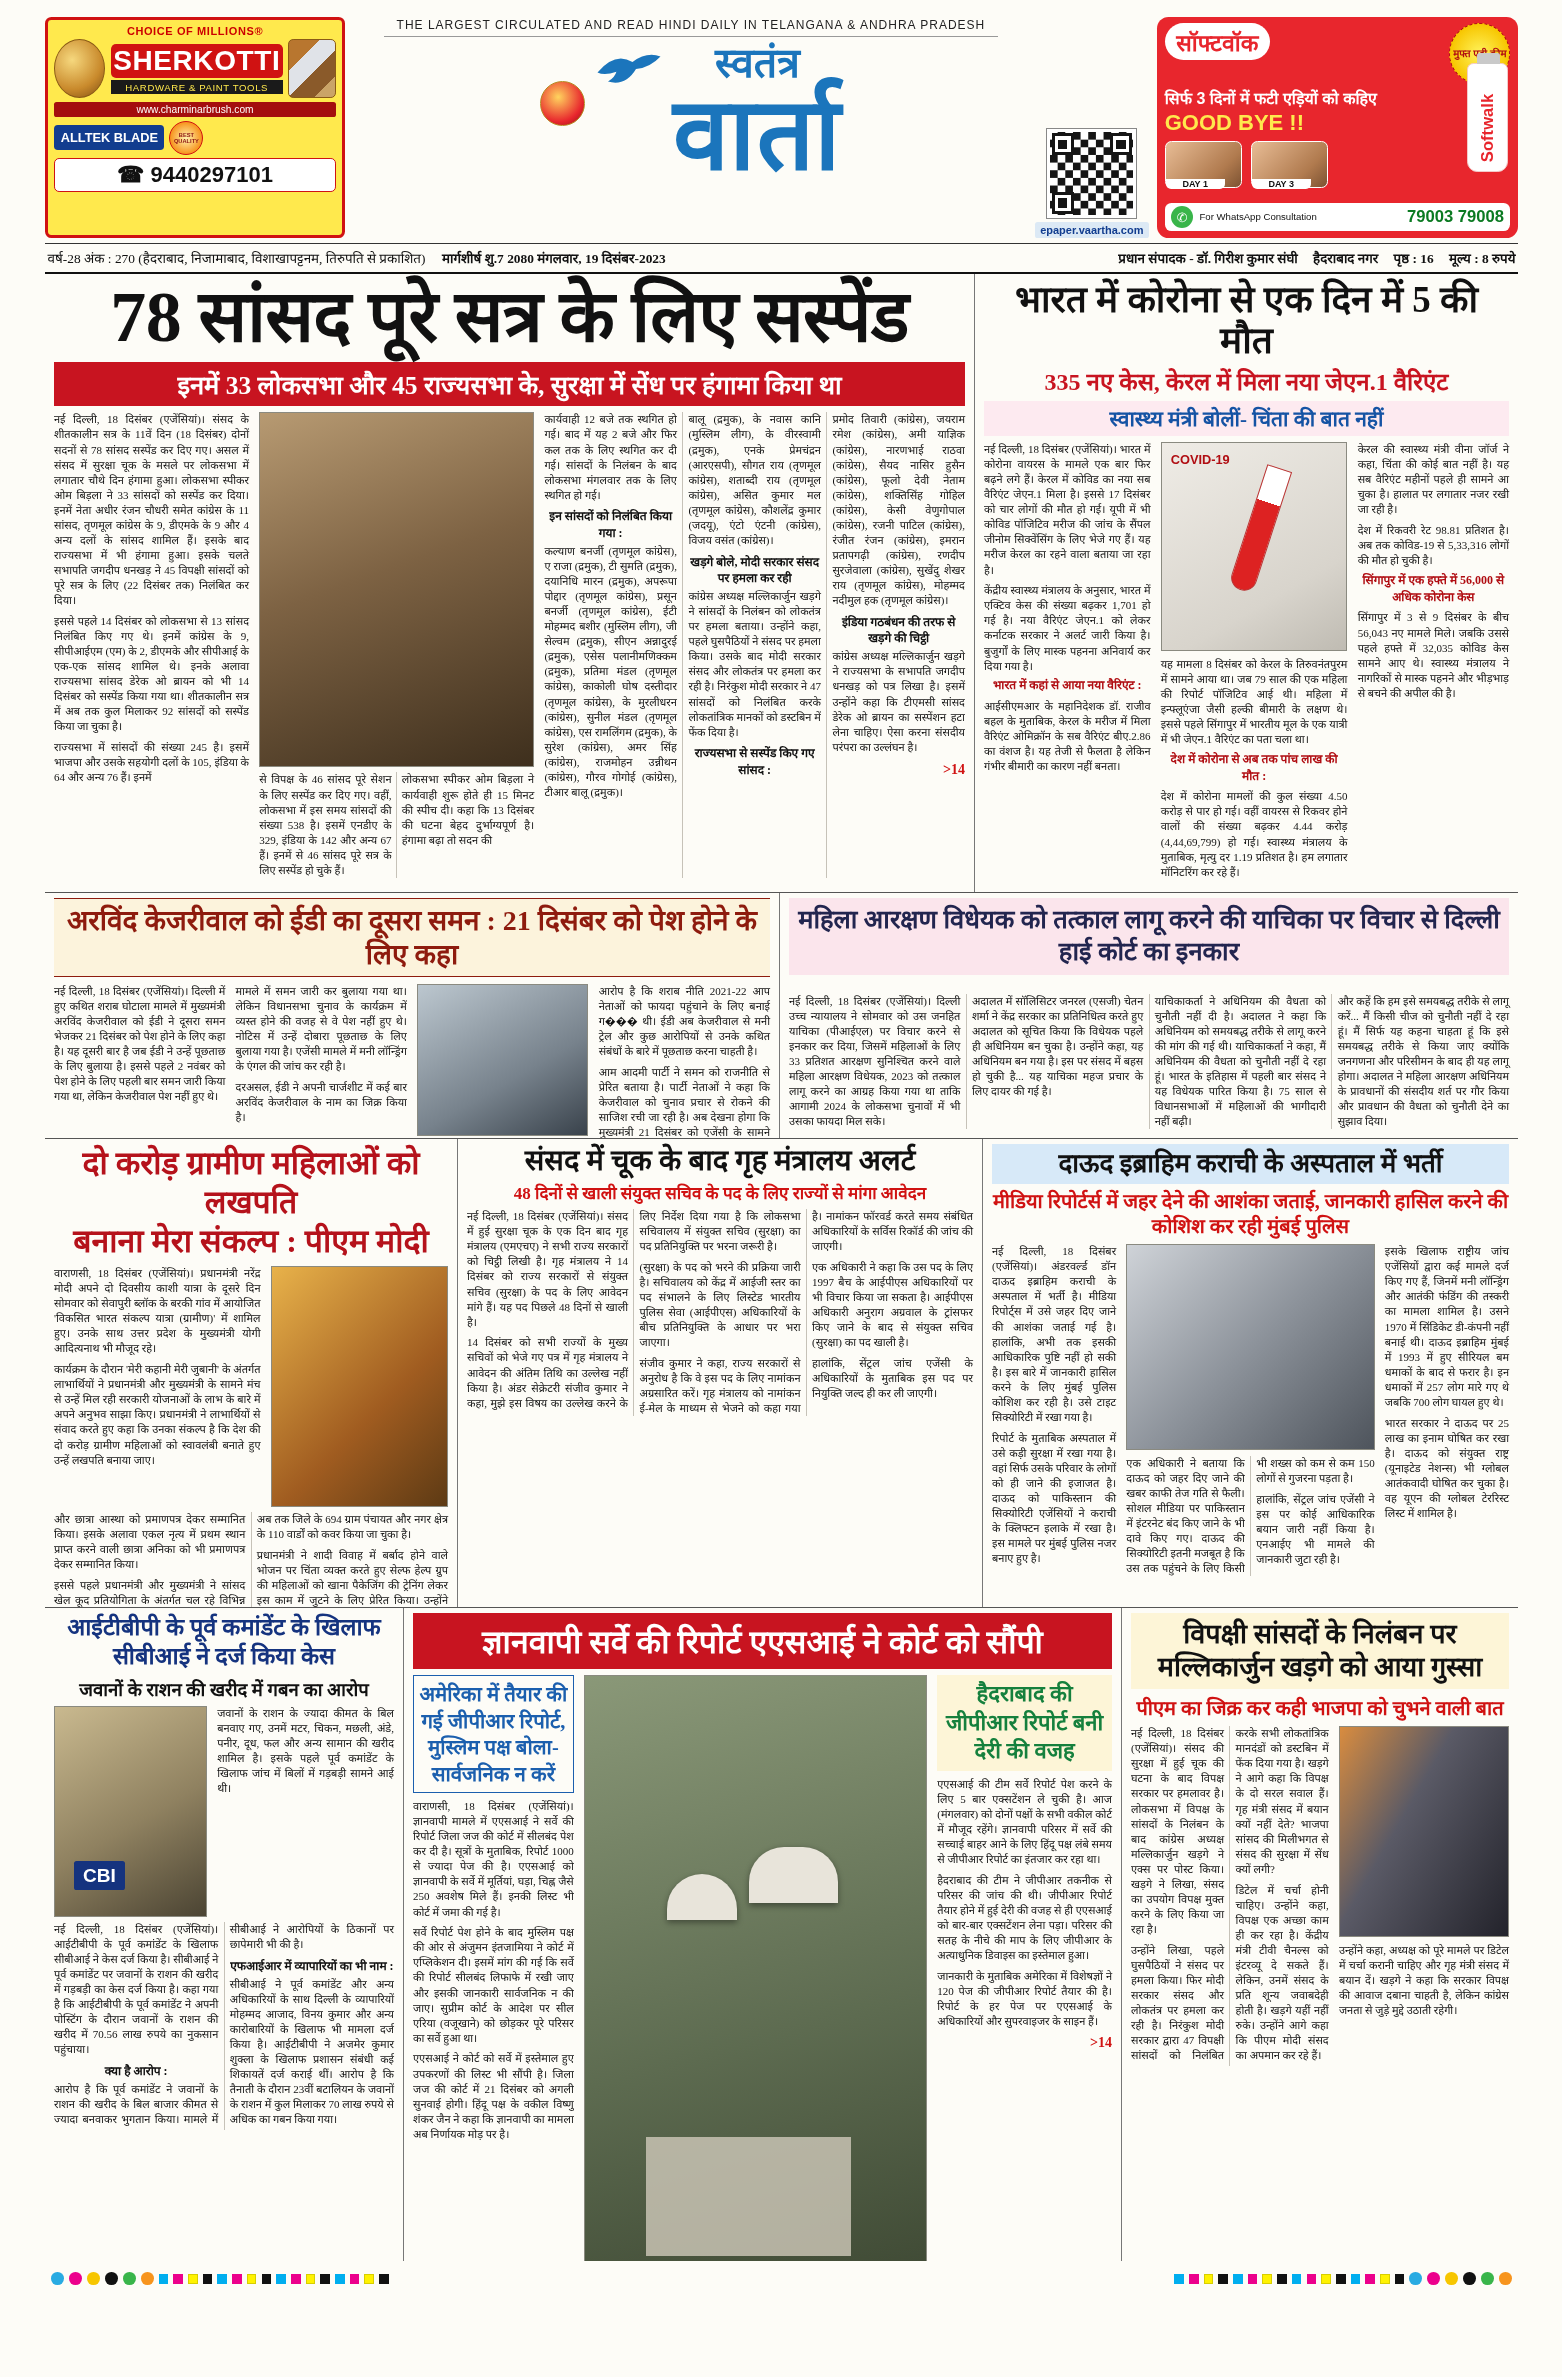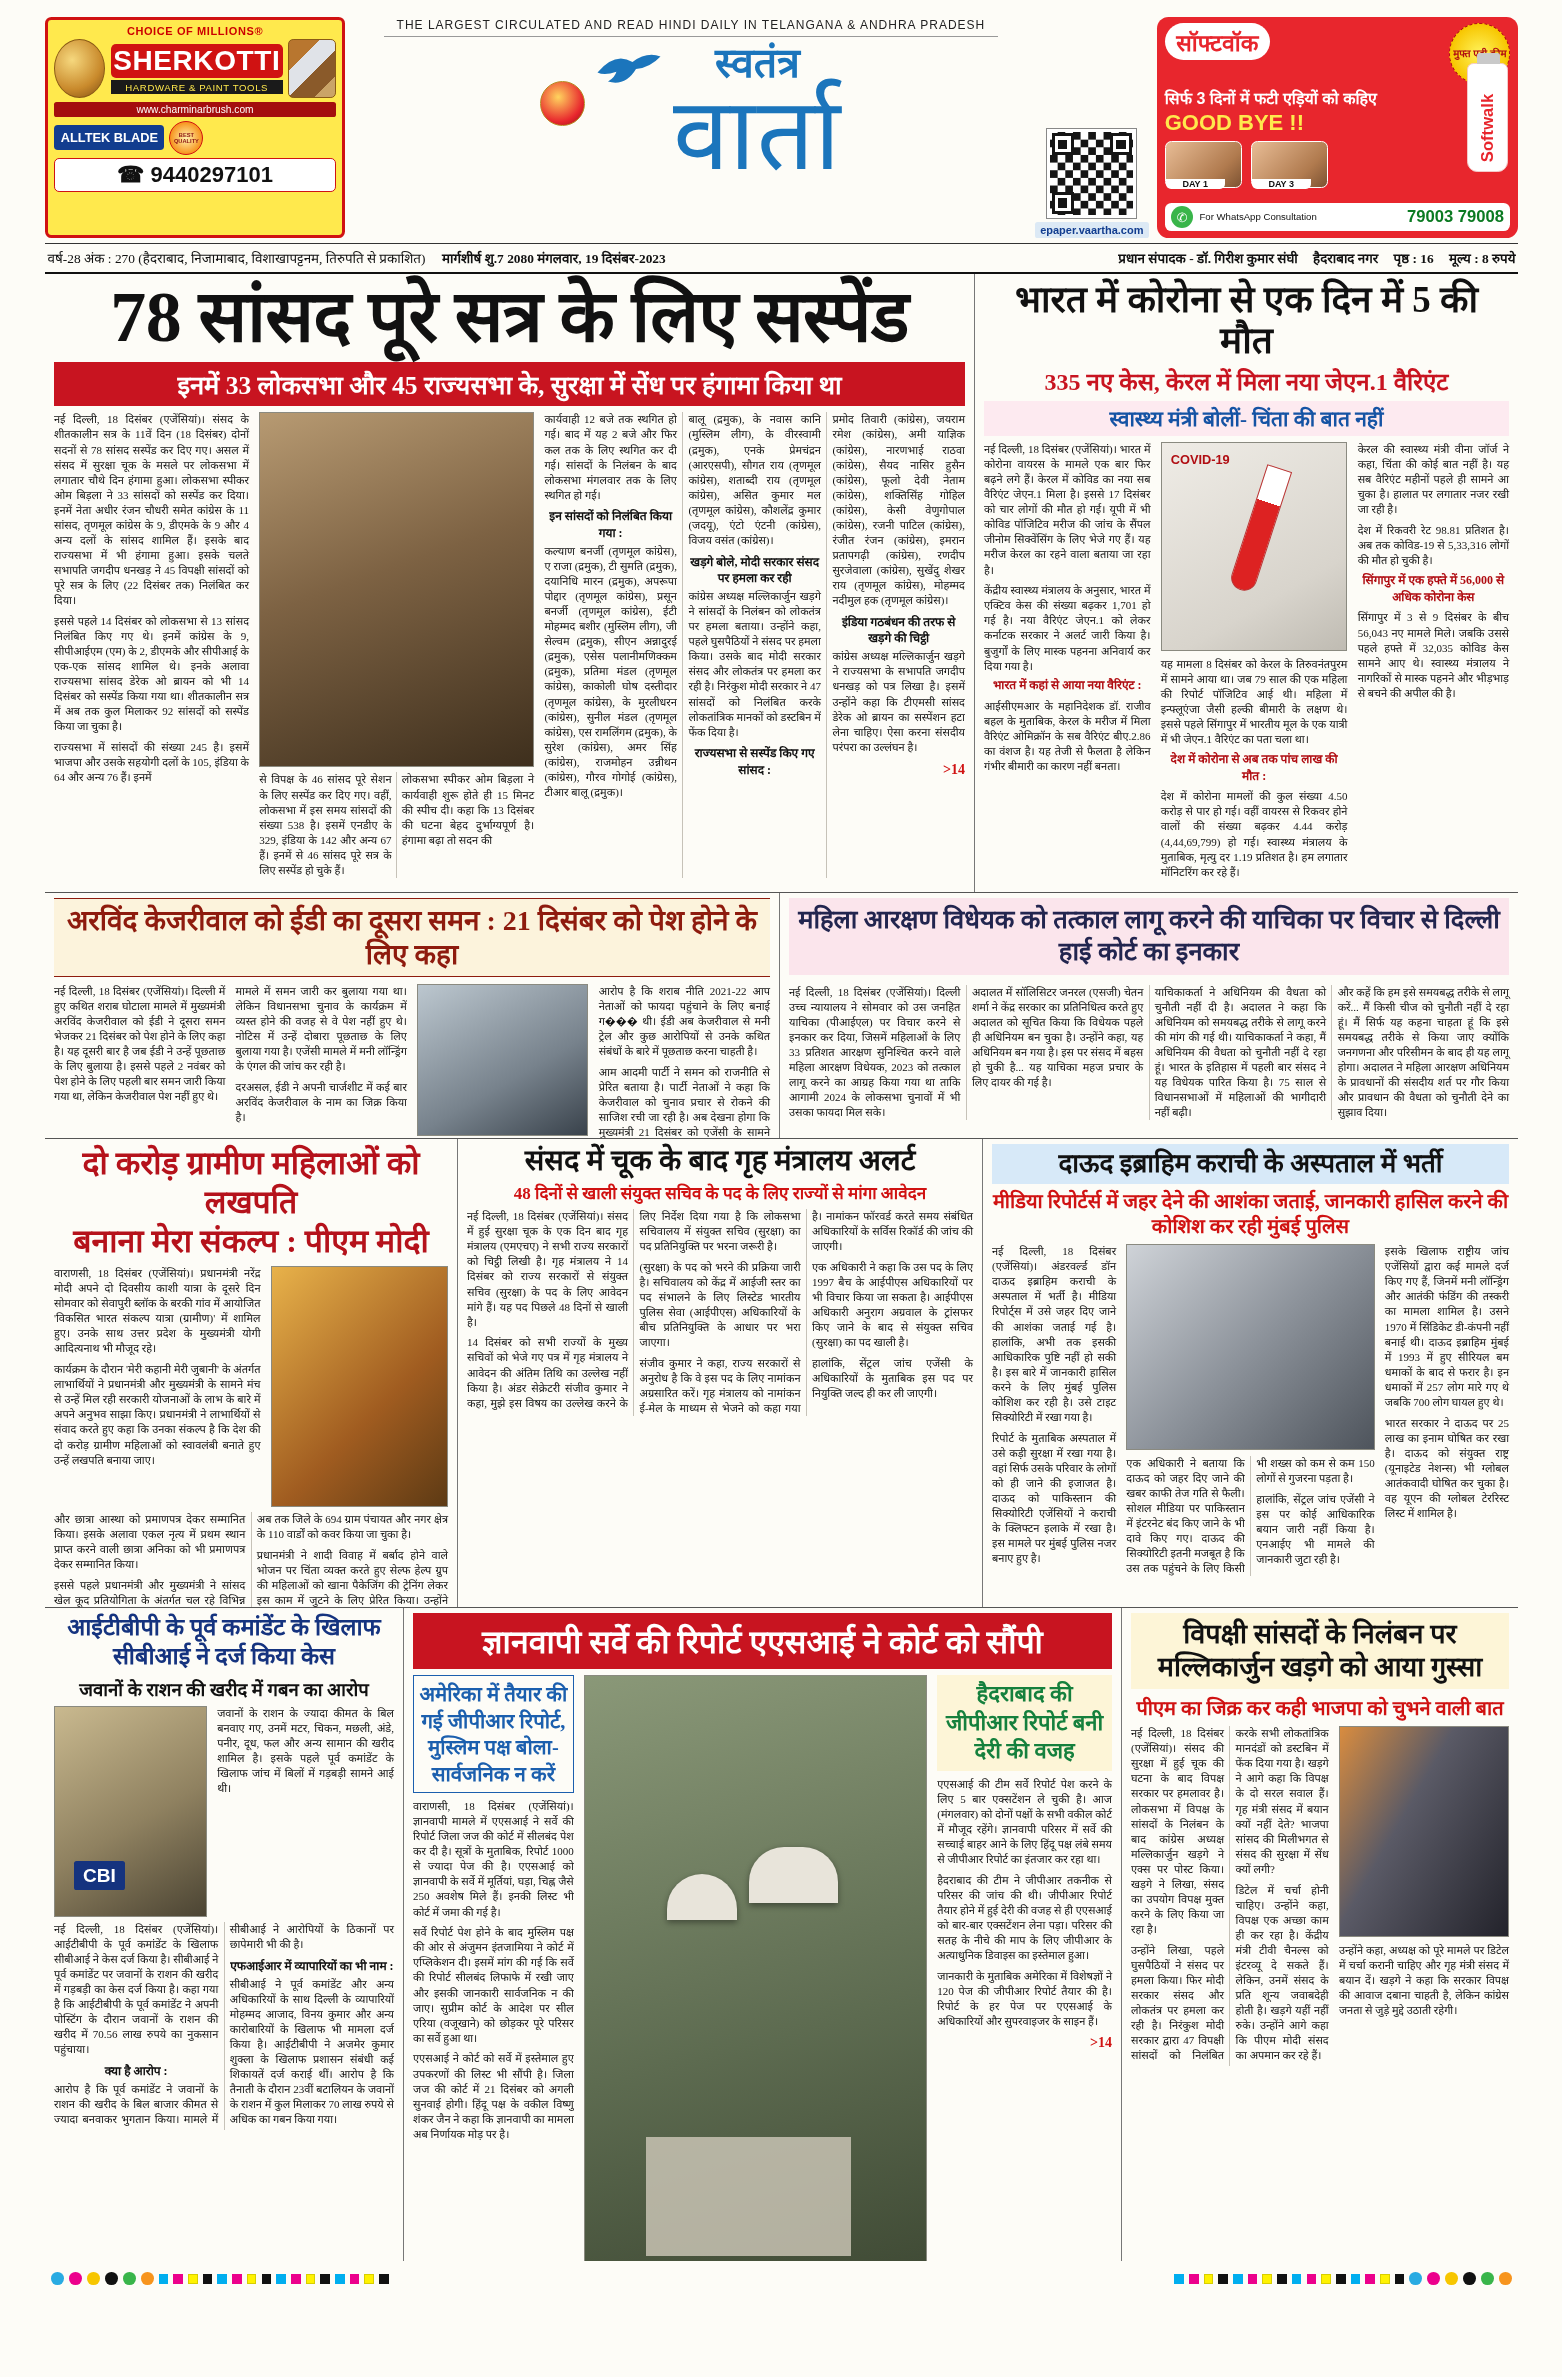--- a/index.html
+++ b/index.html
@@ -21,21 +21,21 @@
   .sk-bottom { display:flex; gap:5.1px; margin-top:3.8px; align-items:center; }
   .sk-alltek { background:#123d8f; color:#fff; font-weight:bold; font-size:12.8px; padding:5.1px 6.4px; border-radius:3.8px; }
   .sk-quality { width:34px; height:34px; border-radius:50%; background:radial-gradient(circle,#fff3b0,#f7941d 70%); border:1.9px solid #d01212; color:#8a1111; font-size:5.7px; font-weight:bold; display:flex; align-items:center; justify-content:center; text-align:center; }
   .sk-phone { flex:1; background:#fff; border:1.9px solid #d01212; border-radius:5.1px; font-size:22px; font-weight:bold; text-align:center; padding:2.6px 1.3px; color:#111; }
   .mast-center { flex:1; display:flex; flex-direction:column; align-items:center; }
   .tagline { font-family:"Liberation Sans",sans-serif; font-size:12px; letter-spacing:1px; color:#222; border-bottom:0.6px solid #999; padding:1.3px 12.8px 3.8px; white-space:nowrap; }
   .logo-row { display:flex; align-items:flex-start; gap:9px; margin-top:6.4px; }
   .dove { width:70px; height:42px; margin-top:5.1px; }
   .logo-stack { display:flex; flex-direction:column; align-items:center; color:#1b75bc; }
   .logo-top { font-size:41px; font-weight:bold; line-height:1; }
-  .logo-main { font-size:101px; font-weight:normal; line-height:1.02; letter-spacing:1.3px; }
+  .logo-main { font-size:101px; font-weight:bold; line-height:1.02; letter-spacing:1.3px; }
   .award-badge { width:45px; height:45px; border-radius:50%; margin-top:38px; background:radial-gradient(circle at 40% 35%,#ffd45e,#e8262d 65%,#8a1111); border:1.9px solid #b58a1f; }
   .qr-wrap { width:110px; display:flex; flex-direction:column; align-items:center; justify-content:flex-end; padding-top:22px; }
   .qr { width:89px; height:89px; position:relative; border:3.2px solid #fff; outline:0.6px solid #888;
         background:repeating-conic-gradient(#151515 0% 25%, #fff 0% 50%); background-size:15.3px 15.3px; }
   .qr .f { position:absolute; width:22px; height:22px; border:3.8px solid #151515; background:#fff; }
   .qr .f::after { content:''; position:absolute; inset:3.2px; background:#151515; }
   .qr .f1 { top:1.3px; left:1.3px; } .qr .f2 { top:1.3px; right:1.3px; } .qr .f3 { bottom:1.3px; left:1.3px; }
   .qr-caption { margin-top:3.8px; font-family:"Liberation Sans",sans-serif; font-size:11px; font-weight:bold; background:#dce9f5; color:#123d8f; padding:1.9px 5.1px; border-radius:2.6px; }
   .ad-softwalk { width:361px; background:#e8262d; border-radius:11.5px; padding:6.4px 7.7px; position:relative; font-family:"Liberation Sans",sans-serif; color:#fff; display:flex; flex-direction:column; }
   .sw-top { display:flex; justify-content:space-between; align-items:flex-start; }
@@ -315,21 +315,21 @@
           </div>
           <div class="flex1 stack">
             <p class="body">आरोप है कि शराब नीति 2021-22 आप नेताओं को फायदा पहुंचाने के लिए बनाई ग��� थी। ईडी अब केजरीवाल से मनी ट्रेल और कुछ आरोपियों से उनके कथित संबंधों के बारे में पूछताछ करना चाहती है।</p>
             <p class="body">आम आदमी पार्टी ने समन को राजनीति से प्रेरित बताया है। पार्टी नेताओं ने कहा कि केजरीवाल को चुनाव प्रचार से रोकने की साजिश रची जा रही है। अब देखना होगा कि मुख्यमंत्री 21 दिसंबर को एजेंसी के सामने पेश होते हैं या नहीं।</p>
           </div>
         </div>
       </article>
 
       <article class="story women">
         <h2 class="women-headline">महिला आरक्षण विधेयक को तत्काल लागू करने की याचिका पर विचार से दिल्ली हाई कोर्ट का इनकार</h2>
-        <div class="cols cols4" style="margin-top:10px;">
+        <div class="cols cols4" style="margin-top:19px;">
           <p>नई दिल्ली, 18 दिसंबर (एजेंसियां)। दिल्ली उच्च न्यायालय ने सोमवार को उस जनहित याचिका (पीआईएल) पर विचार करने से इनकार कर दिया, जिसमें महिलाओं के लिए 33 प्रतिशत आरक्षण सुनिश्चित करने वाले महिला आरक्षण विधेयक, 2023 को तत्काल लागू करने का आग्रह किया गया था ताकि आगामी 2024 के लोकसभा चुनावों में भी उसका फायदा मिल सके।</p>
           <p>अदालत में सॉलिसिटर जनरल (एसजी) चेतन शर्मा ने केंद्र सरकार का प्रतिनिधित्व करते हुए अदालत को सूचित किया कि विधेयक पहले ही अधिनियम बन चुका है। उन्होंने कहा, यह अधिनियम बन गया है। इस पर संसद में बहस हो चुकी है... यह याचिका महज प्रचार के लिए दायर की गई है।</p>
           <p>याचिकाकर्ता ने अधिनियम की वैधता को चुनौती नहीं दी है। अदालत ने कहा कि अधिनियम को समयबद्ध तरीके से लागू करने की मांग की गई थी। याचिकाकर्ता ने कहा, मैं अधिनियम की वैधता को चुनौती नहीं दे रहा हूं। भारत के इतिहास में पहली बार संसद ने यह विधेयक पारित किया है। 75 साल से विधानसभाओं में महिलाओं की भागीदारी नहीं बढ़ी।</p>
           <p>और कहें कि हम इसे समयबद्ध तरीके से लागू करें... मैं किसी चीज को चुनौती नहीं दे रहा हूं। मैं सिर्फ यह कहना चाहता हूं कि इसे समयबद्ध तरीके से किया जाए क्योंकि जनगणना और परिसीमन के बाद ही यह लागू होगा। अदालत ने महिला आरक्षण अधिनियम के प्रावधानों की संसदीय शर्त पर गौर किया और प्रावधान की वैधता को चुनौती देने का सुझाव दिया।</p>
         </div>
       </article>
     </section>
 
     <section class="row row3">
       <article class="story modi">

